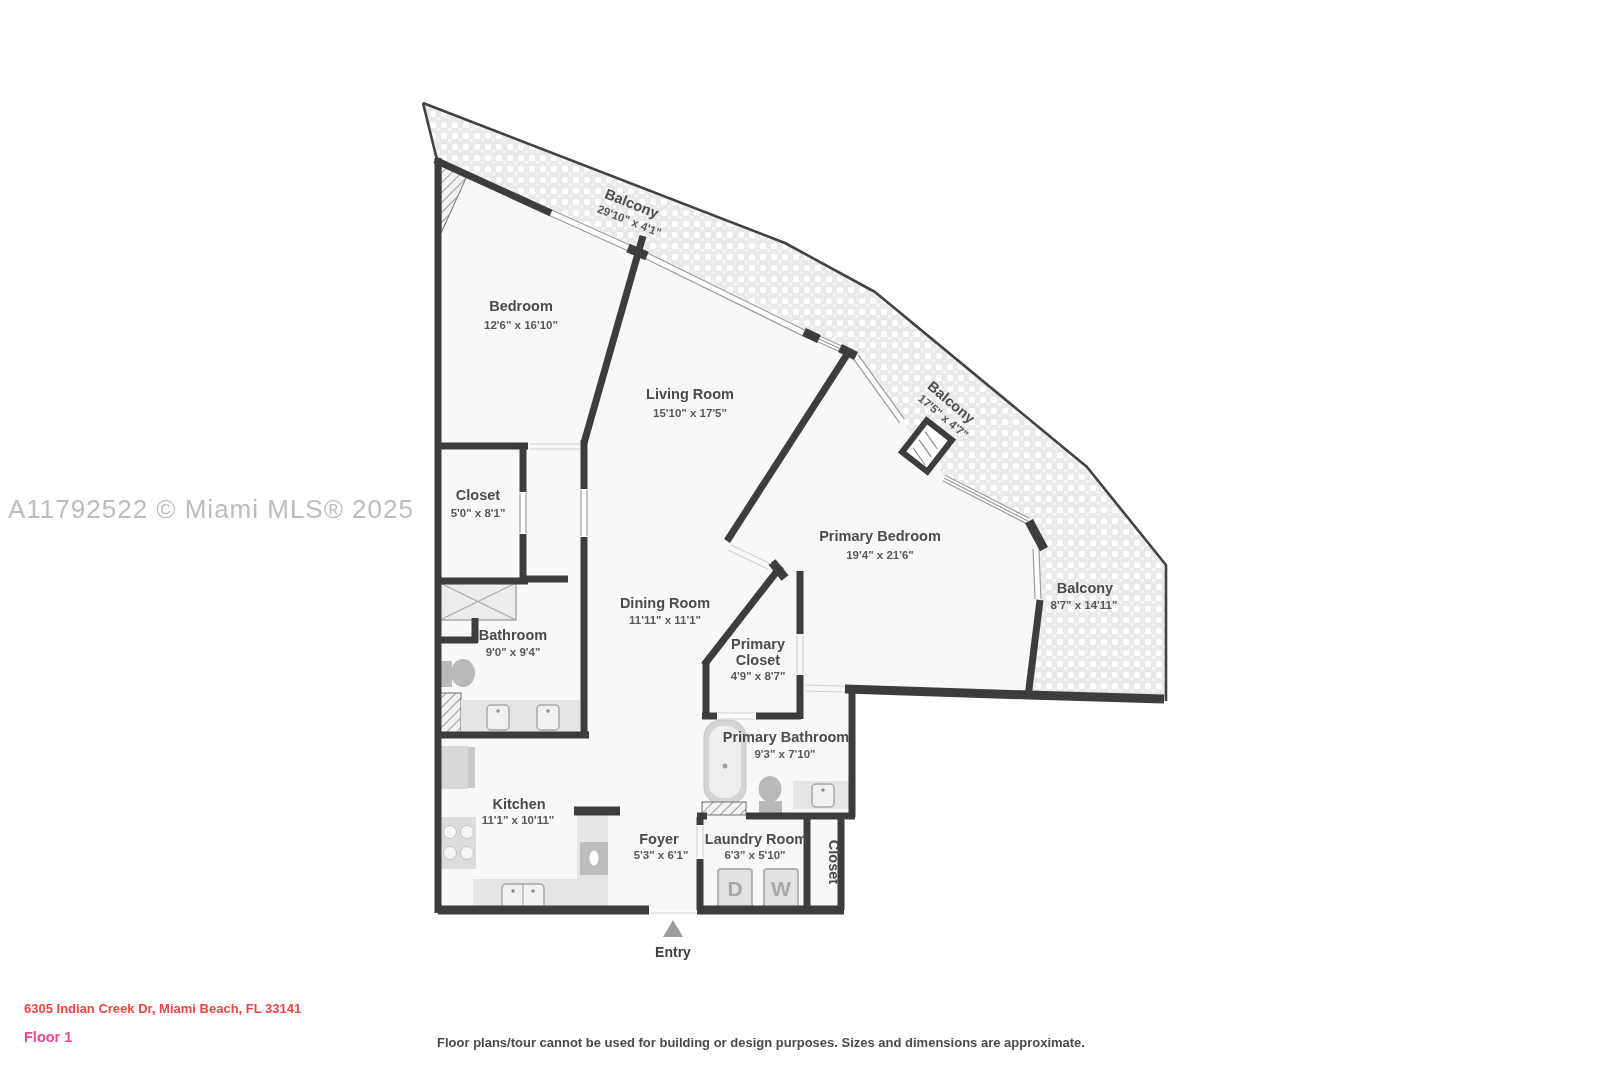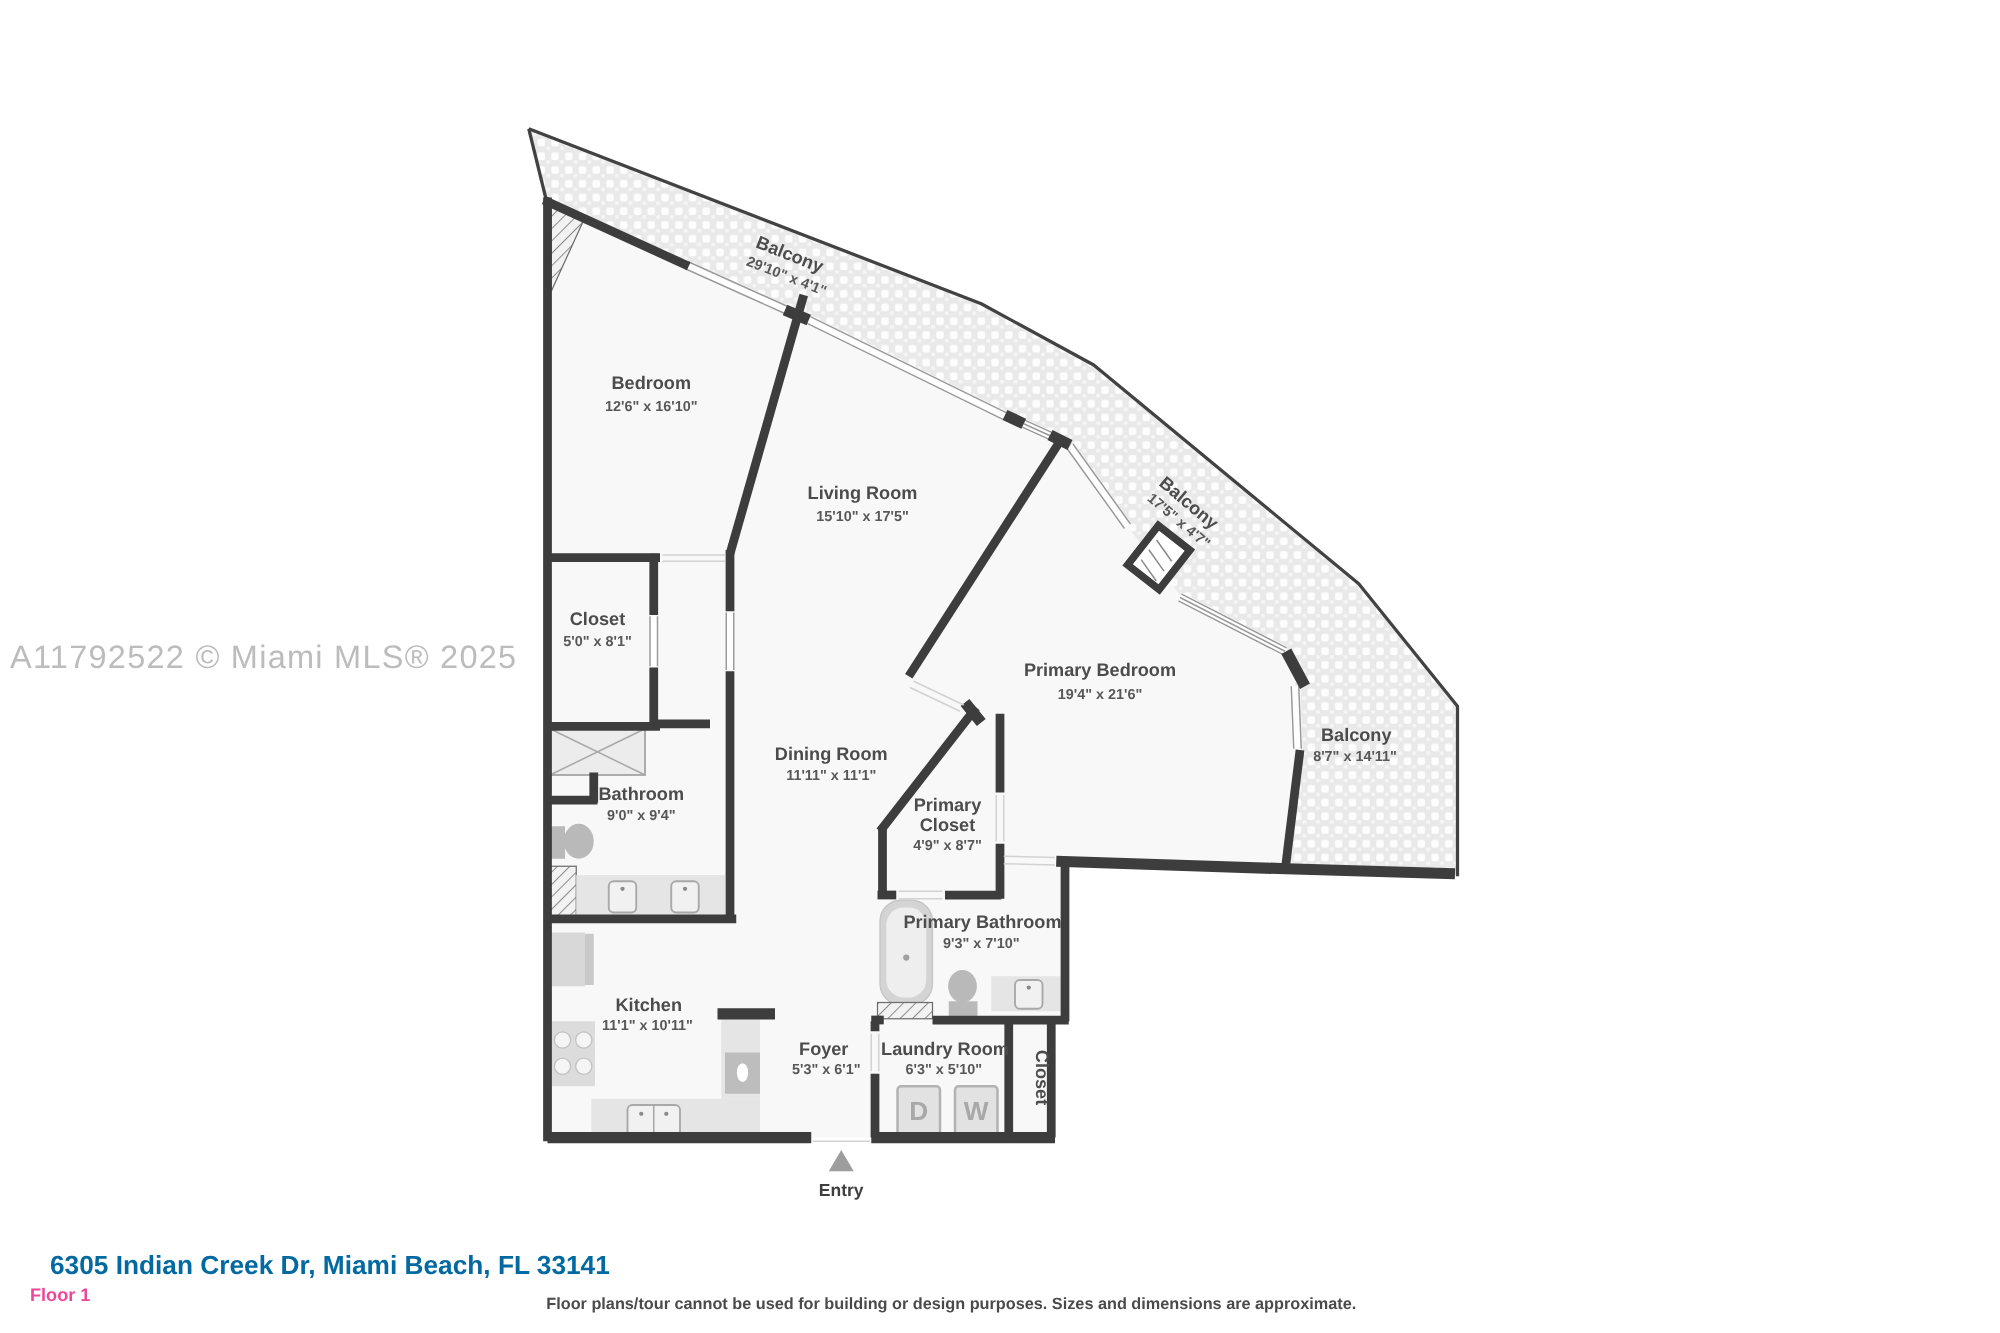--- a/index.html
+++ b/index.html
@@ -1,21 +1,21 @@
 <!DOCTYPE html>
 <html><head>
 <meta charset="utf-8">
 <style>
   html,body{margin:0;padding:0;background:#ffffff;}
   .page{position:relative;width:1600px;height:1066px;background:#ffffff;overflow:hidden;
         font-family:"Liberation Sans", sans-serif;}
-  .watermark{position:absolute;left:8px;top:510px;font-size:26px;color:#bcbcbc;
+  .watermark{position:absolute;left:8px;top:494px;font-size:26px;color:#bcbcbc;
              letter-spacing:1px;font-weight:400;white-space:nowrap;}
   .plan-svg{position:absolute;left:0;top:0;}
-  .footer-address{position:absolute;left:40px;top:1001px;font-size:21px;font-weight:700;color:#0369a1;}
+  .footer-address{position:absolute;left:24px;top:1001px;font-size:13px;font-weight:700;color:#ef4444;}
   .footer-floor{position:absolute;left:24px;top:1029px;font-size:14.5px;font-weight:700;color:#ec4899;}
   .footer-disclaimer{position:absolute;left:761px;top:1035px;transform:translateX(-50%);
              font-size:13px;font-weight:700;color:#4a4a4a;white-space:nowrap;}
   text{font-family:"Liberation Sans", sans-serif;}
   .room-name{font-size:14.5px;font-weight:700;fill:#4c4c4c;text-anchor:middle;}
   .room-dims{font-size:11.5px;font-weight:700;fill:#585858;text-anchor:middle;}
   .appl-letter{font-size:21px;font-weight:700;fill:#a8a8a8;text-anchor:middle;}
   .entry-label{font-size:14px;font-weight:700;fill:#3f3f3f;text-anchor:middle;}
   .wall{stroke:#3d3d3d;stroke-width:7;fill:none;stroke-linecap:butt;}
   .wall-thick{stroke:#3d3d3d;stroke-width:9;fill:none;stroke-linecap:butt;}

